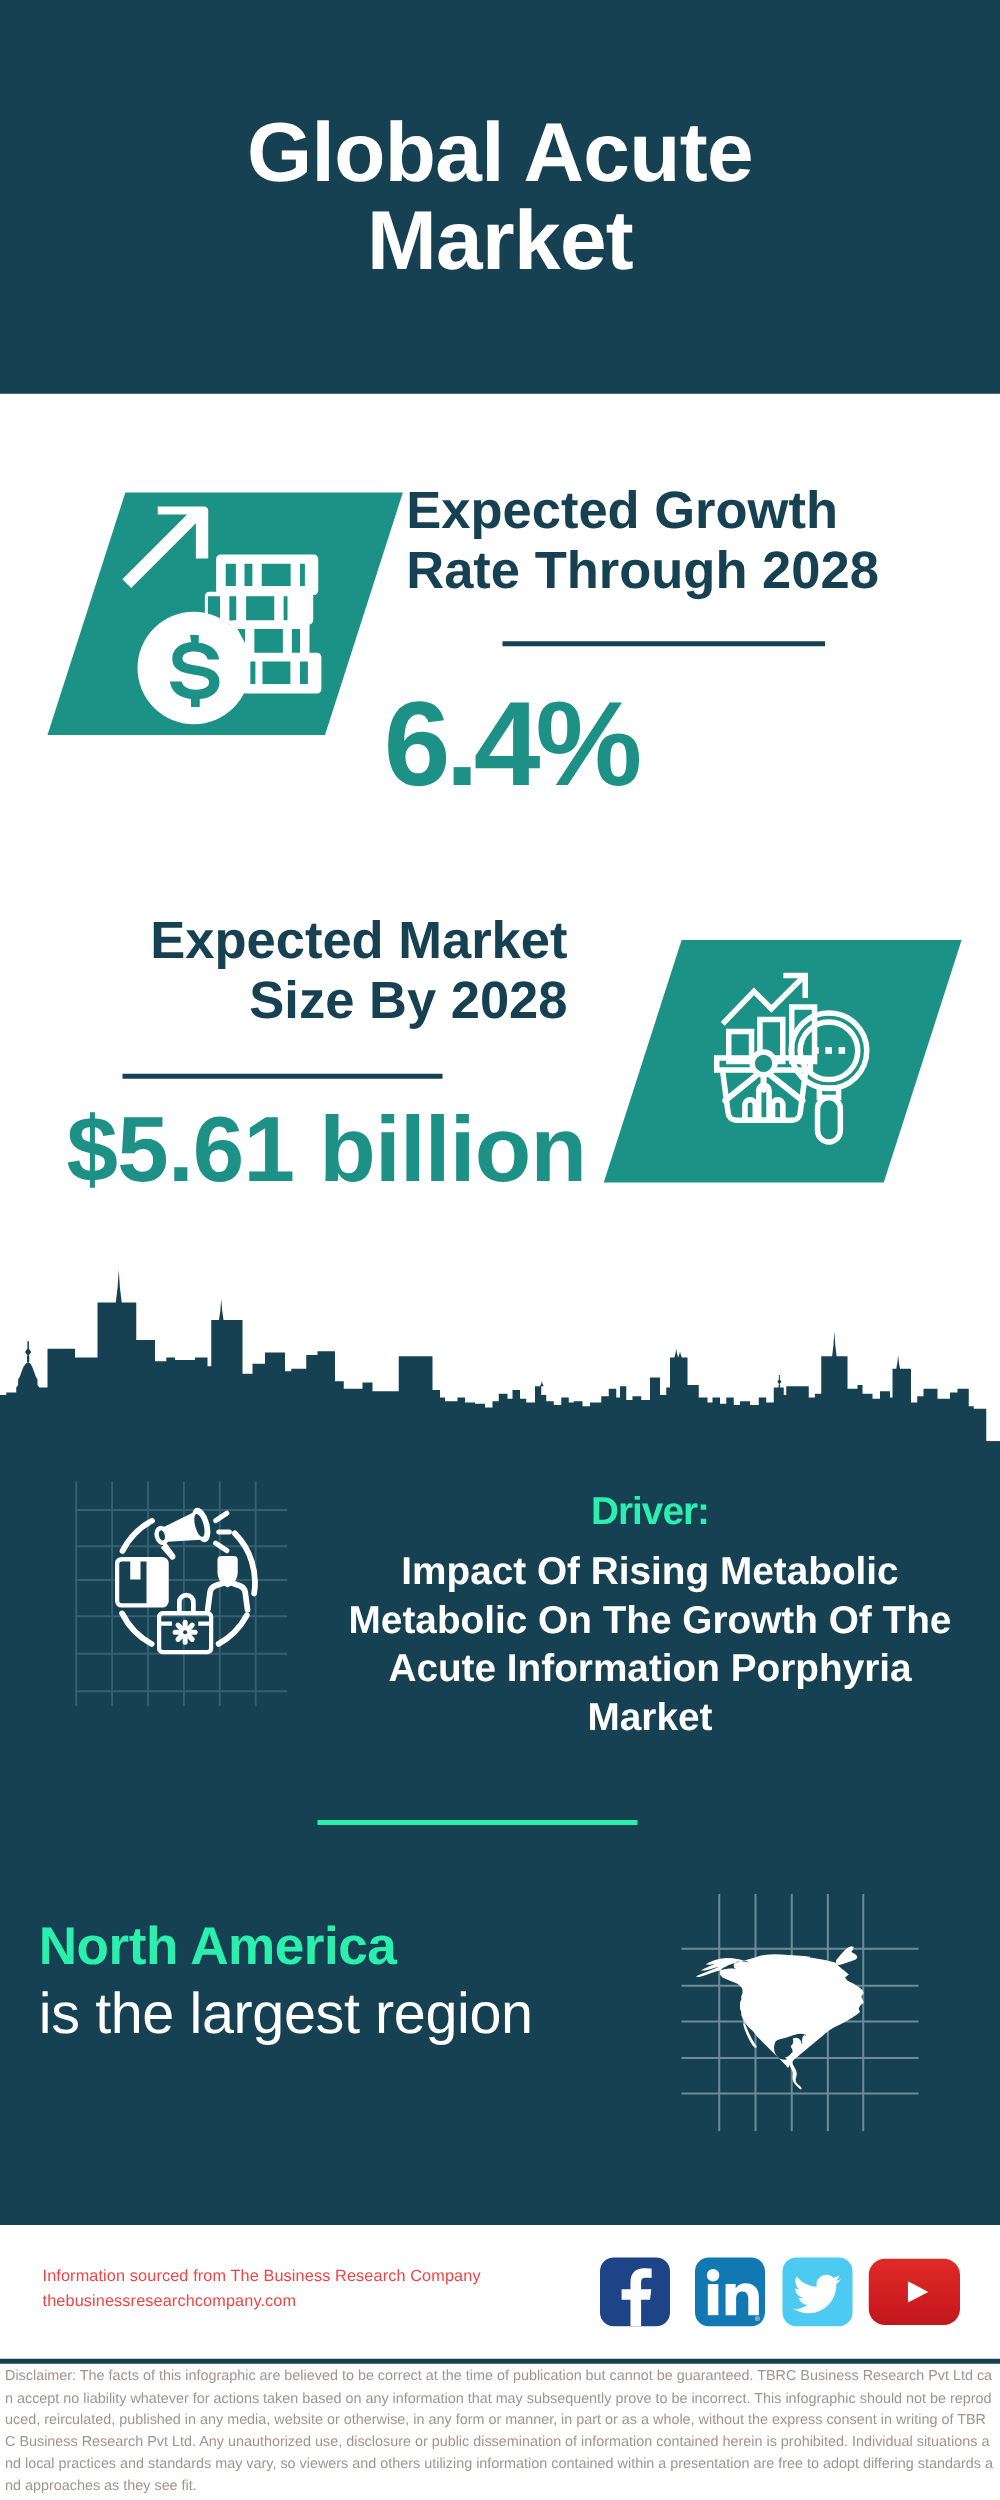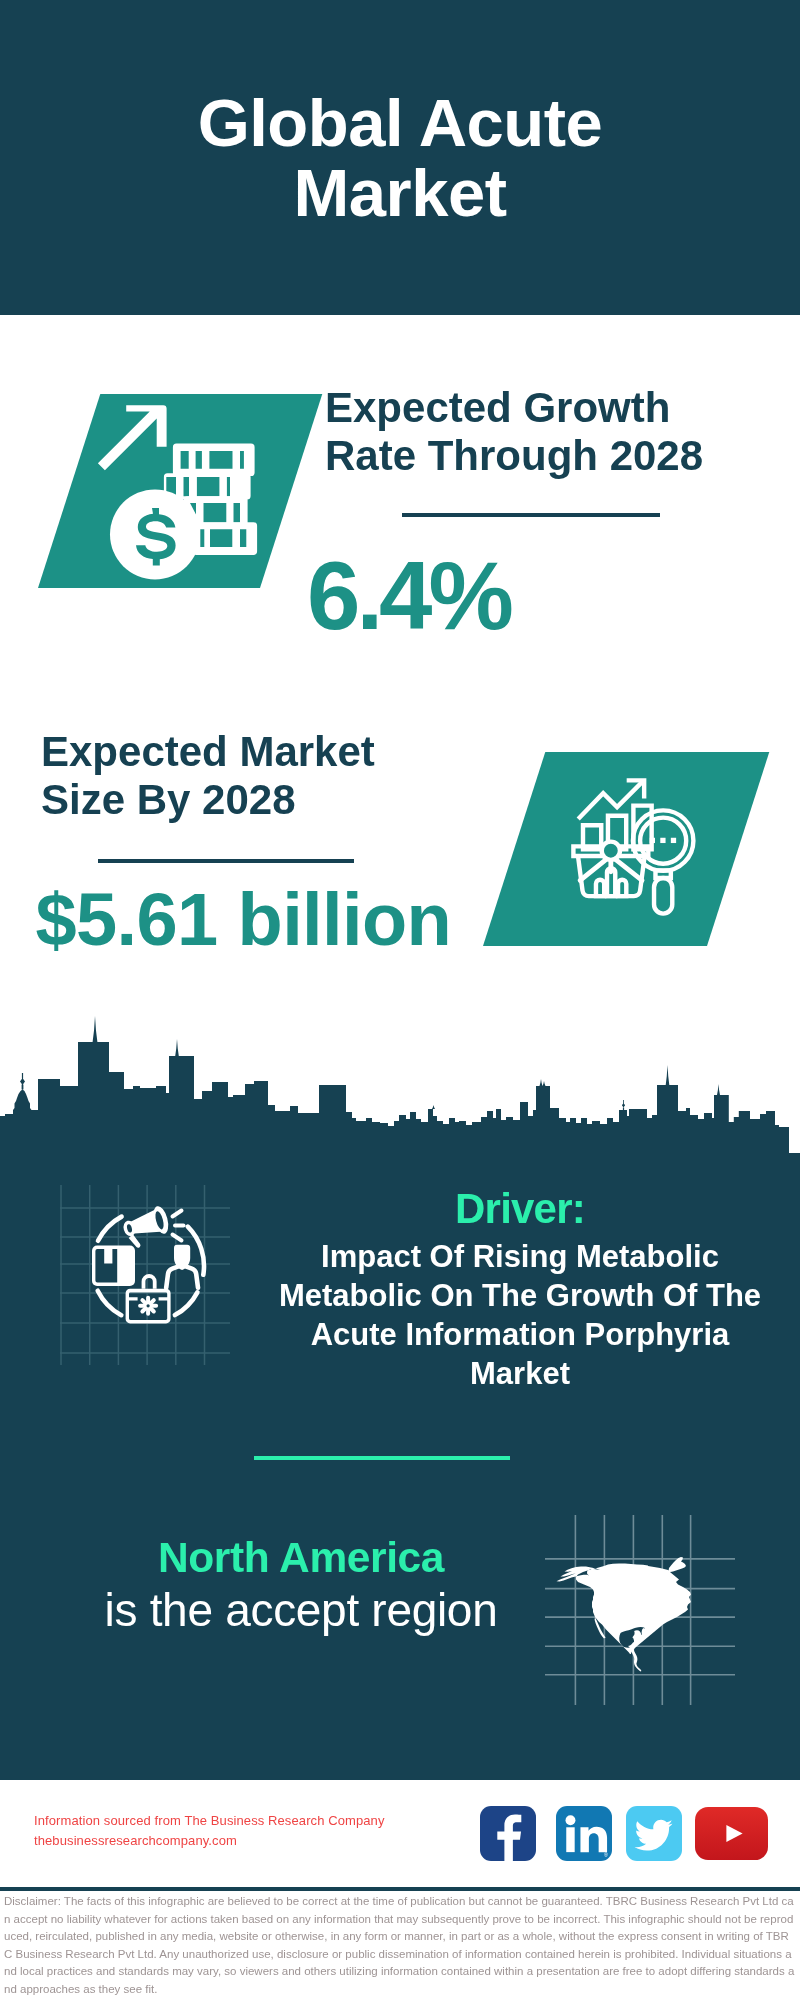--- a/index.html
+++ b/index.html
@@ -19,36 +19,36 @@
   .stat1-icon { position:absolute; left:88px; top:398px; width:175px; height:188px; }
   .stat1-text { position:absolute; left:325px; top:384px; width:430px; text-align:left; }
   .stat-label { color:#164152; font-size:42px; font-weight:bold; line-height:48px; }
   .stat-rule { position:absolute; height:4px; background:#164152; }
   .stat-value { color:#1D9186; font-weight:bold; }
 
   
   .stat2-shape { position:absolute; left:483px; top:752px; width:224px; height:194px;
                  background:#1C9186; transform:skewX(-17.8deg); transform-origin:bottom left; }
   .stat2-icon { position:absolute; left:571px; top:772px; width:144px; height:144px; }
-  .stat2-text { position:absolute; left:41px; top:728px; width:430px; text-align:left; }
+  .stat2-text { position:absolute; left:24px; top:728px; width:430px; text-align:right; }
 
   
   .band { position:absolute; left:0; top:1000px; width:800px; height:780px; }
   .band-fill { position:absolute; left:0; top:153px; width:800px; height:627px; background:#164152; }
   .band svg.skyline { position:absolute; left:0; top:0; width:800px; height:160px; display:block; }
 
   
   .driver-icon { position:absolute; left:60px; top:1185px; width:170px; height:180px; }
   .driver-text { position:absolute; left:270px; top:1185px; width:500px; text-align:center; }
-  .driver-title { color:#2BEFAC; font-size:42px; font-weight:bold; line-height:48px; letter-spacing:-0.8px; }
+  .driver-title { color:#2BEFAC; font-size:31px; font-weight:bold; line-height:48px; letter-spacing:-0.8px; }
   .driver-body { color:#ffffff; font-size:31px; font-weight:bold; line-height:39px; margin-top:4px; }
   .green-rule { position:absolute; left:254px; top:1456px; width:256px; height:4px; background:#2BEFAC; }
 
   
-  .region-text { position:absolute; left:31px; top:1532px; width:540px; text-align:center; }
+  .region-text { position:absolute; left:31px; top:1532px; width:540px; text-align:left; }
   .region-title { color:#2BEFAC; font-size:42.5px; font-weight:bold; line-height:52px; letter-spacing:-0.4px; }
   .region-sub { color:#ffffff; font-size:46px; font-weight:normal; line-height:52px; letter-spacing:-0.3px; }
   .region-map { position:absolute; left:545px; top:1515px; width:190px; height:190px; }
 
   
   .footer { position:absolute; left:0; top:1780px; width:800px; height:107px; background:#ffffff; }
   .footer-text { position:absolute; left:34px; top:31px; color:#ef4444; font-size:13px; line-height:20px; letter-spacing:0.1px; }
   .social { position:absolute; top:26px; }
   .social-tile { position:absolute; }
   .social-tile { width:56px; height:55px; border-radius:11px; display:block; overflow:hidden; }
@@ -226,21 +226,21 @@
       <div>Impact Of Rising Metabolic</div>
       <div>Metabolic On The Growth Of The</div>
       <div>Acute Information Porphyria</div>
       <div>Market</div>
     </div>
   </div>
   <div class="green-rule"></div>
 
   <div class="region-text">
     <div class="region-title">North America</div>
-    <div class="region-sub">is the accept region</div>
+    <div class="region-sub">is the largest region</div>
   </div>
   <svg class="region-map" viewBox="0 0 190 190">
     <g stroke="#6E8C98" stroke-width="1.6" fill="none">
       <line x1="30.4" y1="0" x2="30.4" y2="190"></line>
       <line x1="59.4" y1="0" x2="59.4" y2="190"></line>
       <line x1="88.4" y1="0" x2="88.4" y2="190"></line>
       <line x1="117.3" y1="0" x2="117.3" y2="190"></line>
       <line x1="145.6" y1="0" x2="145.6" y2="190"></line>
       <line x1="0" y1="43.9" x2="190" y2="43.9"></line>
       <line x1="0" y1="73.6" x2="190" y2="73.6"></line>

